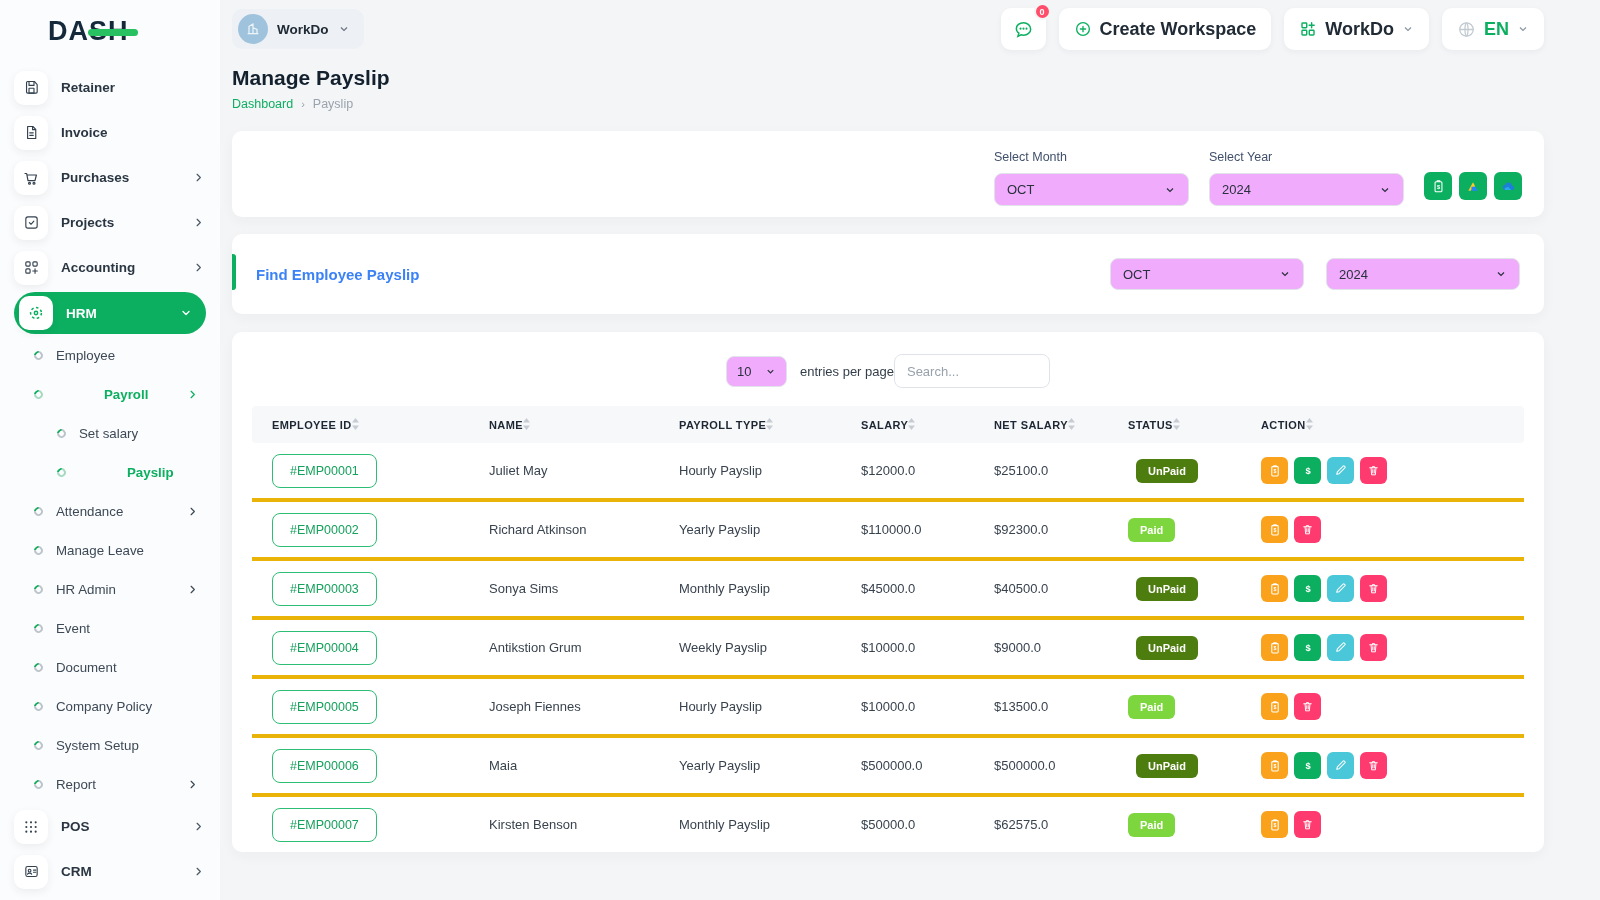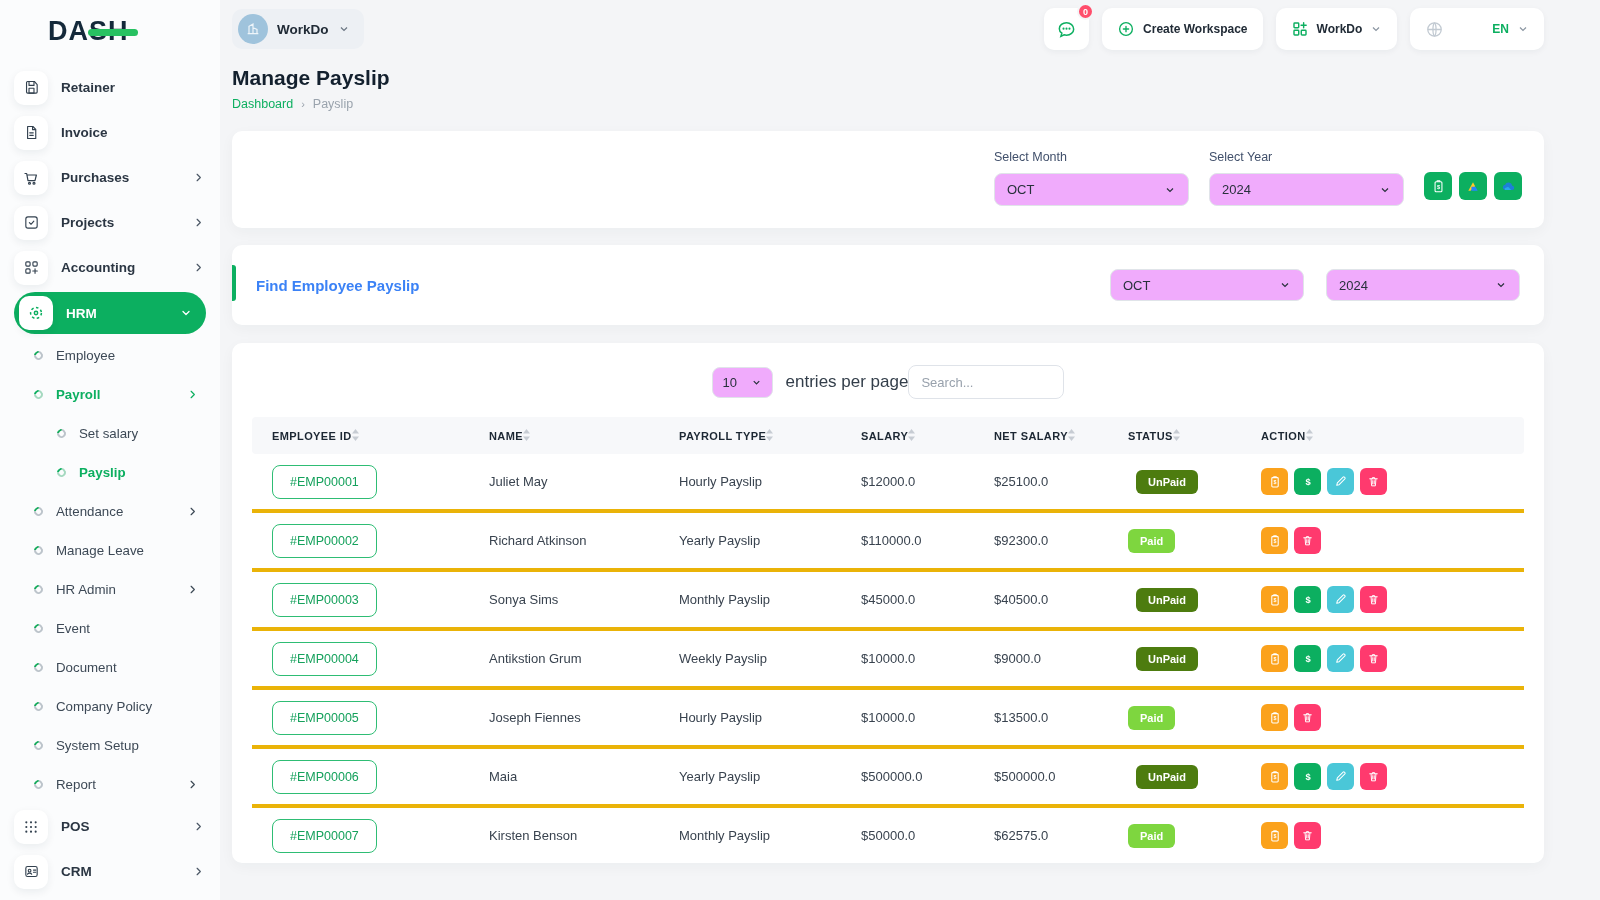--- a/index.html
+++ b/index.html
@@ -18,62 +18,62 @@
   .nav-top { height: 45px; display: flex; align-items: center; padding: 0 16px 0 14px; cursor: pointer; }
   .iconbox { width: 34px; height: 34px; border-radius: 10px; background: #fff; box-shadow: 0 3px 8px rgba(20,40,60,.07); display: flex; align-items: center; justify-content: center; margin-right: 13px; flex-shrink: 0; }
   .nav-top .lbl { font-size: 13.5px; font-weight: 700; color: #2b3643; }
   .nav-top.active { background: #0caf60; border-radius: 28px; margin: 2px 14px; padding: 0 14px 0 5px; height: 42px; }
   .nav-top.active .lbl { color: #fff; }
   .chev { margin-left: auto; display: flex; color: #4c5866; }
   .nav-top.active .chev { color: #fff; }
   .nav-sub { height: 39px; display: flex; align-items: center; padding: 0 22px 0 34px; cursor: pointer; }
   .nav-sub.lvl2 { padding-left: 57px; }
   .nav-sub .lbl { font-size: 13.3px; font-weight: 500; color: #3d4956; }
-  .nav-sub.green .lbl { color: #0caf60; font-weight: 600; }
+  .nav-sub.green .lbl { color: #0caf60; font-weight: 600; margin-left: 48px; }
   .nav-sub .chev { color: #3d4956; }
   .nav-sub.green .chev { color: #0caf60; }
   .bullet { width: 9px; height: 9px; border-radius: 50%; border: 2px solid #bcc4cb; border-top-color: #15ab5c; transform: rotate(-40deg); margin-right: 13px; flex-shrink: 0; }
   .nav-sub.green .bullet { border-color: #a5d9c0; border-top-color: #0caf60; }
   
   .main { flex: 1; padding: 0 56px 0 12px; }
   .topbar { height: 58px; display: flex; align-items: center; justify-content: space-between; }
   .ws-switch { display: flex; align-items: center; gap: 9px; background: #edf0f4; border-radius: 10px; padding: 5px 14px 5px 6px; cursor: pointer; }
   .avatar { width: 30px; height: 30px; border-radius: 50%; background: #9fc3dc; display: flex; align-items: center; justify-content: center; }
   .ws-switch .lbl { font-size: 13.5px; font-weight: 700; color: #212b36; }
   .top-right { display: flex; align-items: center; gap: 13px; }
   .tbtn { background: #fff; border: none; border-radius: 10px; height: 42px; display: flex; align-items: center; gap: 8px; padding: 0 15px; box-shadow: 0 2px 6px rgba(20,40,60,.05); cursor: pointer; font-family: inherit; }
-  .tbtn .lbl { font-size: 12px; font-weight: 600; color: #212b36; }
+  .tbtn .lbl { font-size: 18px; font-weight: 600; color: #212b36; }
   .tbtn.icon-only { width: 45px; justify-content: center; position: relative; padding: 0; }
   .badge-count { position: absolute; top: -5px; right: -5px; min-width: 17px; height: 17px; border-radius: 50%; background: #ff4d6b; color: #fff; font-size: 9px; font-weight: 700; display: flex; align-items: center; justify-content: center; border: 2px solid #f4f5f7; }
-  .lang-lbl { color: #0caf60 !important; margin-left: 40px; }
+  .lang-lbl { color: #0caf60 !important; }
   
   .page-title { font-size: 21px; font-weight: 700; color: #13202e; margin-top: 8px; }
   .breadcrumb { display: flex; align-items: center; gap: 8px; margin-top: 7px; font-size: 12.5px; }
   .breadcrumb .link { color: #0caf60; cursor: pointer; }
   .breadcrumb .sep { color: #9aa3ad; font-size: 11px; }
   .breadcrumb .current { color: #9aa3ad; }
   
   .card { background: #fff; border-radius: 10px; box-shadow: 0 4px 14px rgba(35,46,60,.04); }
-  .filter-card { margin-top: 20px; padding: 19px 22px 22px; display: flex; justify-content: flex-end; align-items: flex-start; gap: 20px; }
+  .filter-card { margin-top: 20px; padding: 19px 22px 11px; display: flex; justify-content: flex-end; align-items: flex-start; gap: 20px; }
   .fgroup .flabel { font-size: 12.5px; color: #41506b; margin-bottom: 9px; }
   .select { width: 195px; height: 33px; background: #f0abfc; border: 1px solid #e0e4e9; border-radius: 8px; display: flex; align-items: center; justify-content: space-between; padding: 0 12px; font-size: 13px; color: #28313c; cursor: pointer; }
   .select .chev { color: #28313c; margin-left: 8px; }
   .gbtns { display: flex; gap: 7px; margin-top: 22px; }
   .gbtn { width: 28px; height: 28px; border: none; border-radius: 6px; background: #0caf60; display: flex; align-items: center; justify-content: center; cursor: pointer; }
   .find-card { margin-top: 17px; padding: 24px; display: flex; justify-content: space-between; align-items: center; position: relative; }
   .find-card::before { content: ""; position: absolute; left: 0; top: 20px; width: 4px; height: 36px; background: #0caf60; border-radius: 0 3px 3px 0; }
   .find-title { font-size: 15px; font-weight: 700; color: #3b82f6; }
   .find-selects { display: flex; gap: 22px; }
   .find-selects .select { width: 194px; height: 32px; }
   
   .table-card { margin-top: 18px; padding: 22px 20px; height: 520px; overflow: hidden; }
   .table-top { display: flex; align-items: center; justify-content: center; }
   .entries { display: flex; align-items: center; gap: 13px; }
   .entries .select { width: 61px; height: 31px; padding: 0 10px; }
-  .entries .elbl { font-size: 17px; color: #333e4a; }
+  .entries .elbl { font-size: 13px; color: #333e4a; }
   .search-input { width: 156px; height: 32px; border: 1px solid #dfe3e9; border-radius: 8px; padding: 16px 12px; font-size: 13px; color: #28313c; font-family: inherit; outline: none; }
   .search-input::placeholder { color: #98a1ac; }
   .tbl { margin-top: 18px; }
   .thead, .trow { display: grid; grid-template-columns: 217px 190px 182px 133px 134px 133px 1fr; align-items: center; }
   .thead { background: #f7f8fa; border-radius: 4px; height: 37px; }
   .th { display: flex; align-items: center; justify-content: flex-start; padding: 0 14px 0 20px; font-size: 11px; font-weight: 700; letter-spacing: .4px; color: #1c2733; text-transform: uppercase; cursor: pointer; }
   .trow { height: 59px; border-bottom: 4px solid #eab308; }
   .td { padding-left: 20px; font-size: 13px; color: #39434f; }
   .emp-badge { display: inline-block; border: 1px solid #2ebd74; color: #15a15c; font-size: 12.5px; padding: 9px 17px; border-radius: 8px; background: #fff; cursor: pointer; }
   .status-badge { display: inline-block; color: #fff; font-size: 11px; font-weight: 600; padding: 6px 12px; border-radius: 6px; }

